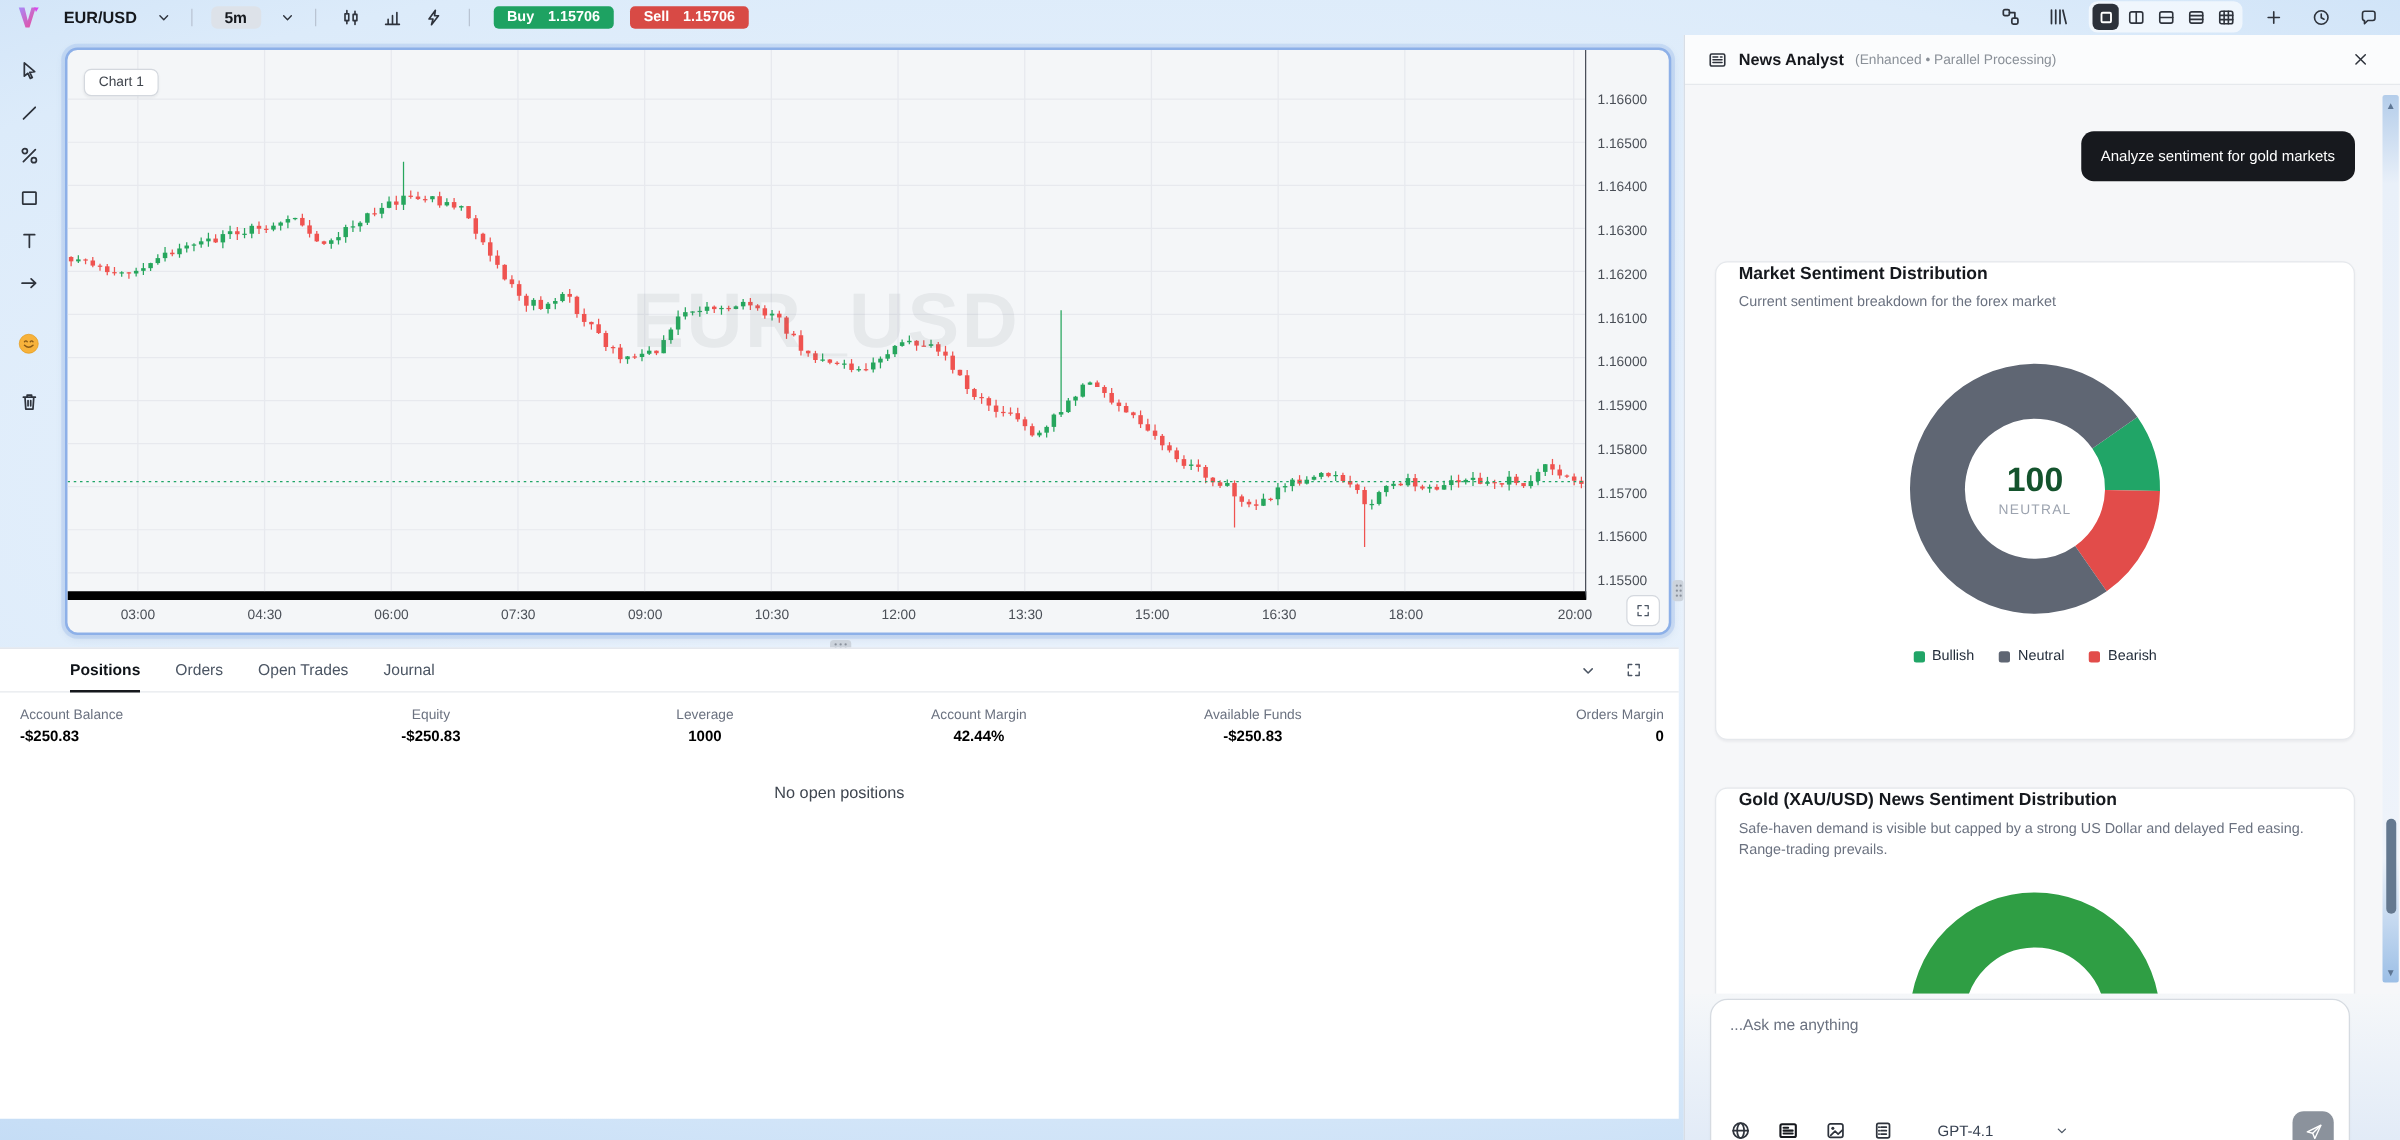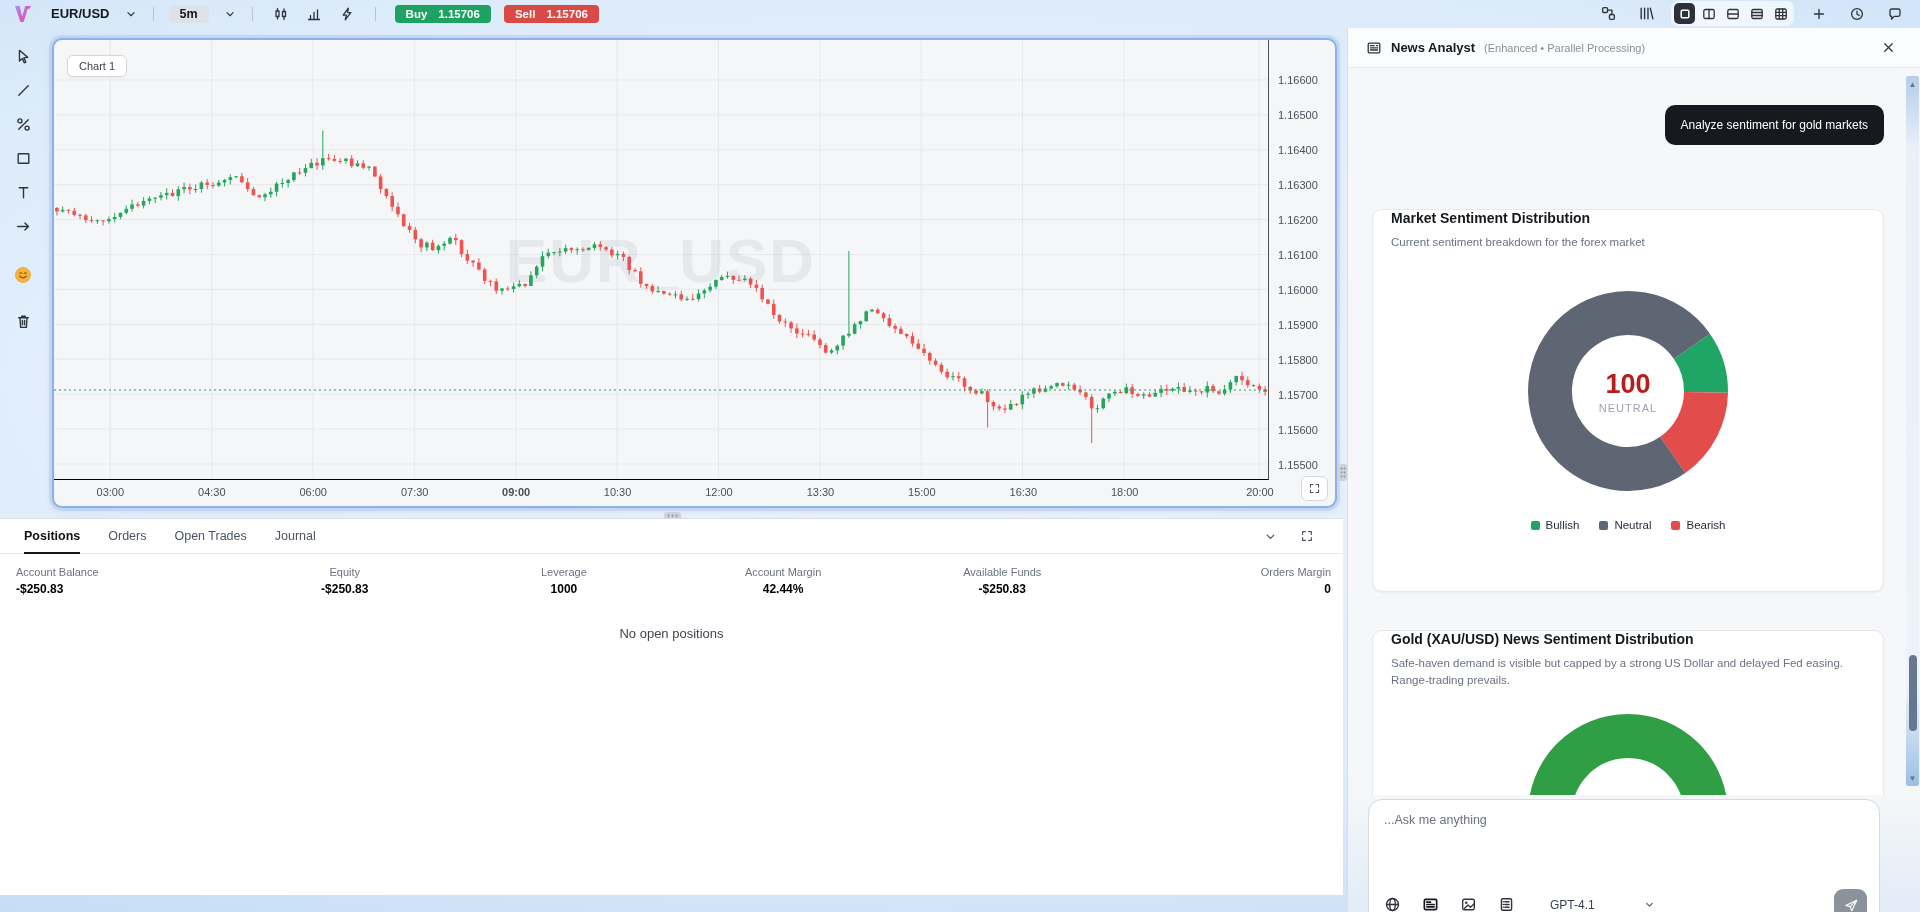--- a/index.html
+++ b/index.html
@@ -32,38 +32,38 @@
 .layout-item.sel{background:#2c313a;}
 
 
 .toolcol{position:absolute;left:0;top:27px;width:46px;display:flex;flex-direction:column;align-items:center;padding-top:17px;gap:10px;}
 .tool{width:26px;height:24px;display:flex;align-items:center;justify-content:center;cursor:pointer;border-radius:4px;}
 .tool.gap1{margin-top:15px;}
 .tool.gap2{margin-top:12px;}
 
 
 .chart-panel{position:absolute;left:52px;top:38px;width:1285px;height:470px;background:#f4f6f8;border:2px solid #8db0e8;border-radius:10px;box-shadow:0 0 0 3px rgba(141,176,232,.28),0 2px 8px rgba(70,100,150,.15);overflow:hidden;}
-.plot{position:absolute;left:0;top:0;right:66px;bottom:26px;border-right:1px solid #4a4f59;border-bottom:1px solid #000000;}
+.plot{position:absolute;left:0;top:0;right:66px;bottom:26px;border-right:1px solid #4a4f59;border-bottom:7px solid #000000;}
 .watermark{position:absolute;left:0;right:0;top:50%;transform:translateY(-50%);text-align:center;font-size:62px;font-weight:bold;letter-spacing:2px;color:rgba(105,115,130,.10);pointer-events:none;}
 .chart-label{position:absolute;left:13px;top:15px;background:rgba(255,255,255,.92);border:1px solid #d4d8de;border-radius:6px;padding:4px 11px;font-size:11px;color:#40454d;box-shadow:0 1px 2px rgba(0,0,0,.05);z-index:3;}
 .price-axis{position:absolute;right:0;top:0;width:66px;bottom:26px;font-size:11px;color:#4a4f57;}
 .price-tick{position:absolute;left:9px;}
 .time-axis{position:absolute;left:0;right:66px;bottom:0;height:26px;font-size:11px;color:#4a4f57;}
 .time-tick{position:absolute;top:6px;transform:translateX(-50%);white-space:nowrap;}
 .corner-btn{position:absolute;right:7px;bottom:5px;width:27px;height:25px;background:#fff;border:1px solid #d4d8de;border-radius:6px;display:flex;align-items:center;justify-content:center;cursor:pointer;z-index:4;}
 
 
 .h-handle{position:absolute;left:664px;top:512px;width:17px;height:9px;background:#ccd3dc;border-radius:3px;display:flex;align-items:center;justify-content:center;cursor:row-resize;}
 .v-handle{position:absolute;left:1338px;top:464px;width:9px;height:17px;background:#ccd3dc;border-radius:3px;display:flex;align-items:center;justify-content:center;cursor:col-resize;}
 
 
 .bottom-panel{position:absolute;left:0;top:518px;width:1343px;height:377px;background:#fff;border-top:1px solid #dbe0e7;}
 .tabs-row{display:flex;align-items:center;padding:0 24px 0 24px;height:35px;gap:28px;border-bottom:1px solid #e6e9ed;}
 .tab{font-size:12.5px;color:#4b5563;height:35px;display:flex;align-items:center;cursor:pointer;}
-.tab.active{color:#0f1318;font-weight:bold;box-shadow:inset 0 -2px 0 #16181d;}
+.tab.active{color:#0f1318;font-weight:bold;box-shadow:inset 0 -2px 0 #16181d;margin-left:32px;}
 .tabs-icons{margin-left:auto;display:flex;gap:17px;align-items:center;padding-right:2px;}
 .tabs-icons .tbtn{width:20px;height:20px;}
 .stats-row{display:flex;padding:12px 12px 0 16px;}
 .stat{flex:1;text-align:center;}
 .stat:first-child{text-align:left;}
 .stat:last-child{text-align:right;}
 .stat .lbl{font-size:11px;color:#6b7280;}
 .stat .val{font-size:12px;font-weight:bold;color:#000000;margin-top:4px;}
 .empty-msg{text-align:center;font-size:13px;color:#3f4650;margin-top:30px;}
 
@@ -77,21 +77,21 @@
 .user-bubble{width:fit-content;max-width:320px;margin:37px 0 0 auto;background:#17191e;color:#fff;font-size:12px;line-height:1.35;padding:12px 16px;border-radius:10px;}
 .card{background:#fff;border:1px solid #e5e8ec;border-radius:10px;padding:0 18px;box-shadow:0 1px 2px rgba(16,24,40,.05);}
 .card1{margin-top:64px;height:383px;}
 .card2{margin-top:38px;}
 .card-title{font-size:14px;font-weight:bold;color:#15181d;}
 .card-sub{font-size:11.5px;color:#6b7280;margin-top:8px;line-height:1.5;}
 .donut-wrap{display:flex;justify-content:center;margin-top:38px;}
 .donut-wrap.g2{margin-top:22px;}
 .donut-box{position:relative;width:204px;height:204px;}
 .donut-center{position:absolute;inset:0;display:flex;flex-direction:column;align-items:center;justify-content:center;pointer-events:none;}
-.donut-num{font-size:27px;font-weight:bold;color:#b91c1c;}
+.donut-num{font-size:27px;font-weight:bold;color:#14532d;}
 .donut-lbl{font-size:11px;color:#9ca3af;letter-spacing:1px;margin-top:2px;}
 .legend{display:flex;justify-content:center;gap:20px;margin-top:26px;}
 .legend-item{display:flex;align-items:center;gap:6px;font-size:11.5px;color:#1f2937;}
 .legend-swatch{width:9px;height:9px;border-radius:2px;}
 .input-area{position:absolute;left:0;right:0;bottom:0;height:117px;padding:4px 40px 0 20px;background:linear-gradient(180deg,#f5f7f9 0%,#e2ebf7 100%);}
 .input-box{background:#fff;border:1px solid #d6dbe1;border-radius:14px;height:132px;padding:13px 15px;position:relative;box-shadow:0 1px 2px rgba(16,24,40,.04);}
 .input-ph{font-size:12.5px;color:#6b7280;cursor:text;}
 .input-footer{position:absolute;left:15px;right:12px;bottom:10px;display:flex;align-items:center;gap:21px;}
 .model-sel{display:flex;align-items:center;gap:48px;margin-left:14px;font-size:12px;color:#374151;cursor:pointer;}
 .send-btn{margin-left:auto;width:33px;height:31px;background:#8b929c;border:none;border-radius:9px;display:flex;align-items:center;justify-content:center;cursor:pointer;}
@@ -733,21 +733,21 @@
       <div class="price-tick" style="top: 314px;">1.15800</div>
       <div class="price-tick" style="top: 349px;">1.15700</div>
       <div class="price-tick" style="top: 384px;">1.15600</div>
       <div class="price-tick" style="top: 419px;">1.15500</div>
     </div>
   <div class="time-axis" id="time-axis">
       <div class="time-tick" style="left: 4.63822%;">03:00</div>
       <div class="time-tick" style="left: 12.987%;">04:30</div>
       <div class="time-tick" style="left: 21.3358%;">06:00</div>
       <div class="time-tick" style="left: 29.6846%;">07:30</div>
-      <div class="time-tick" style="left: 38.0334%; font-weight: bold;">09:00</div>
+      <div class="time-tick" style="left: 38.0334%;">09:00</div>
       <div class="time-tick" style="left: 46.3822%;">10:30</div>
       <div class="time-tick" style="left: 54.731%;">12:00</div>
       <div class="time-tick" style="left: 63.0798%;">13:30</div>
       <div class="time-tick" style="left: 71.4286%;">15:00</div>
       <div class="time-tick" style="left: 79.7774%;">16:30</div>
       <div class="time-tick" style="left: 88.1262%;">18:00</div>
       <div class="time-tick" style="left: 99.2579%;">20:00</div>
     </div>
   <span class="corner-btn">
     <svg class="sig" width="13" height="13" viewBox="0 0 16 16">

